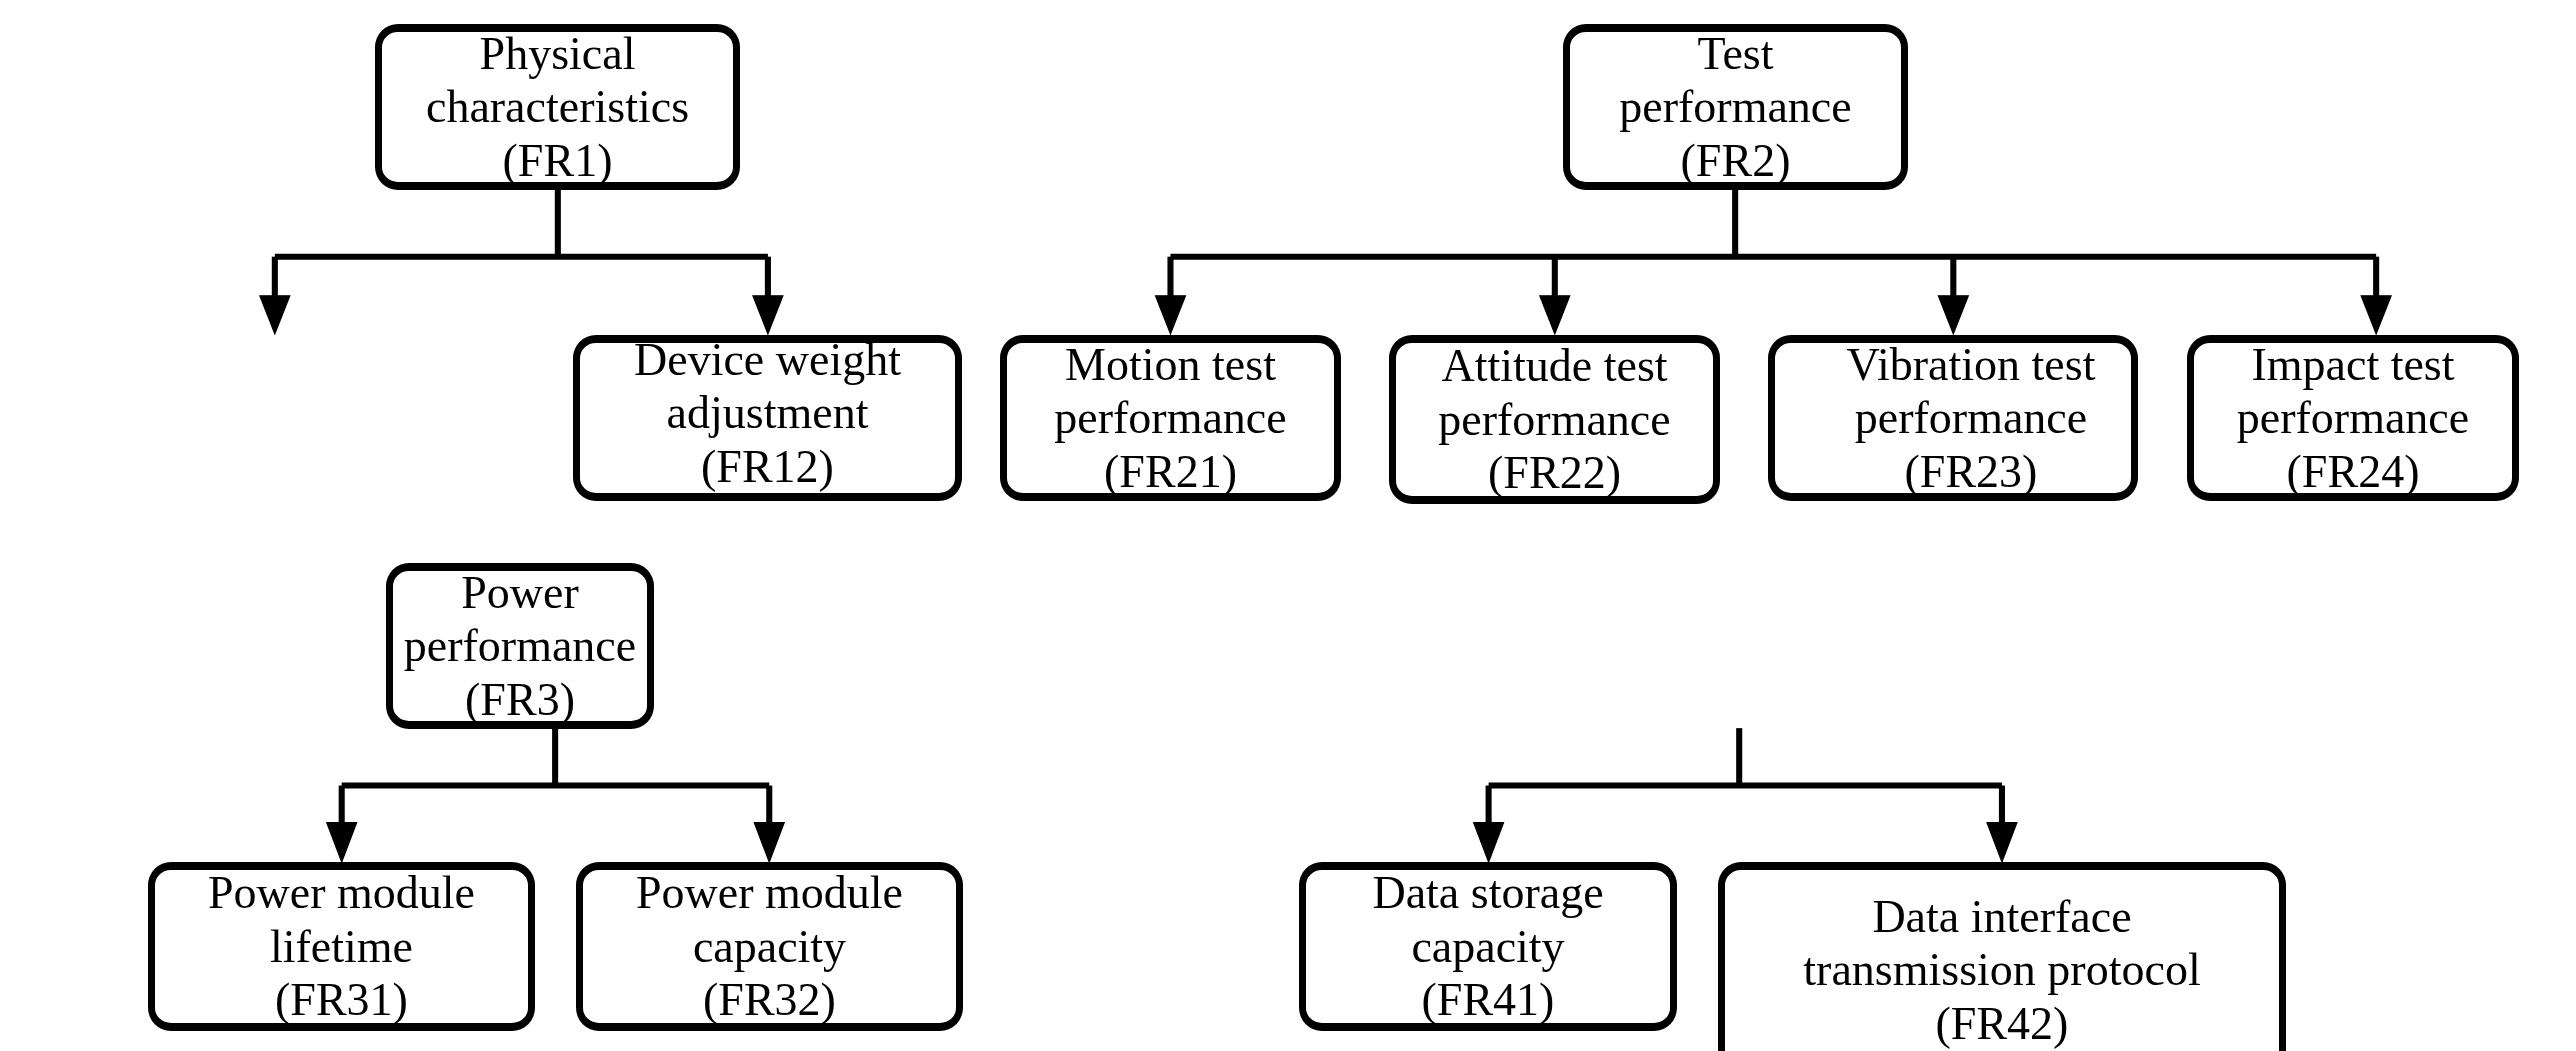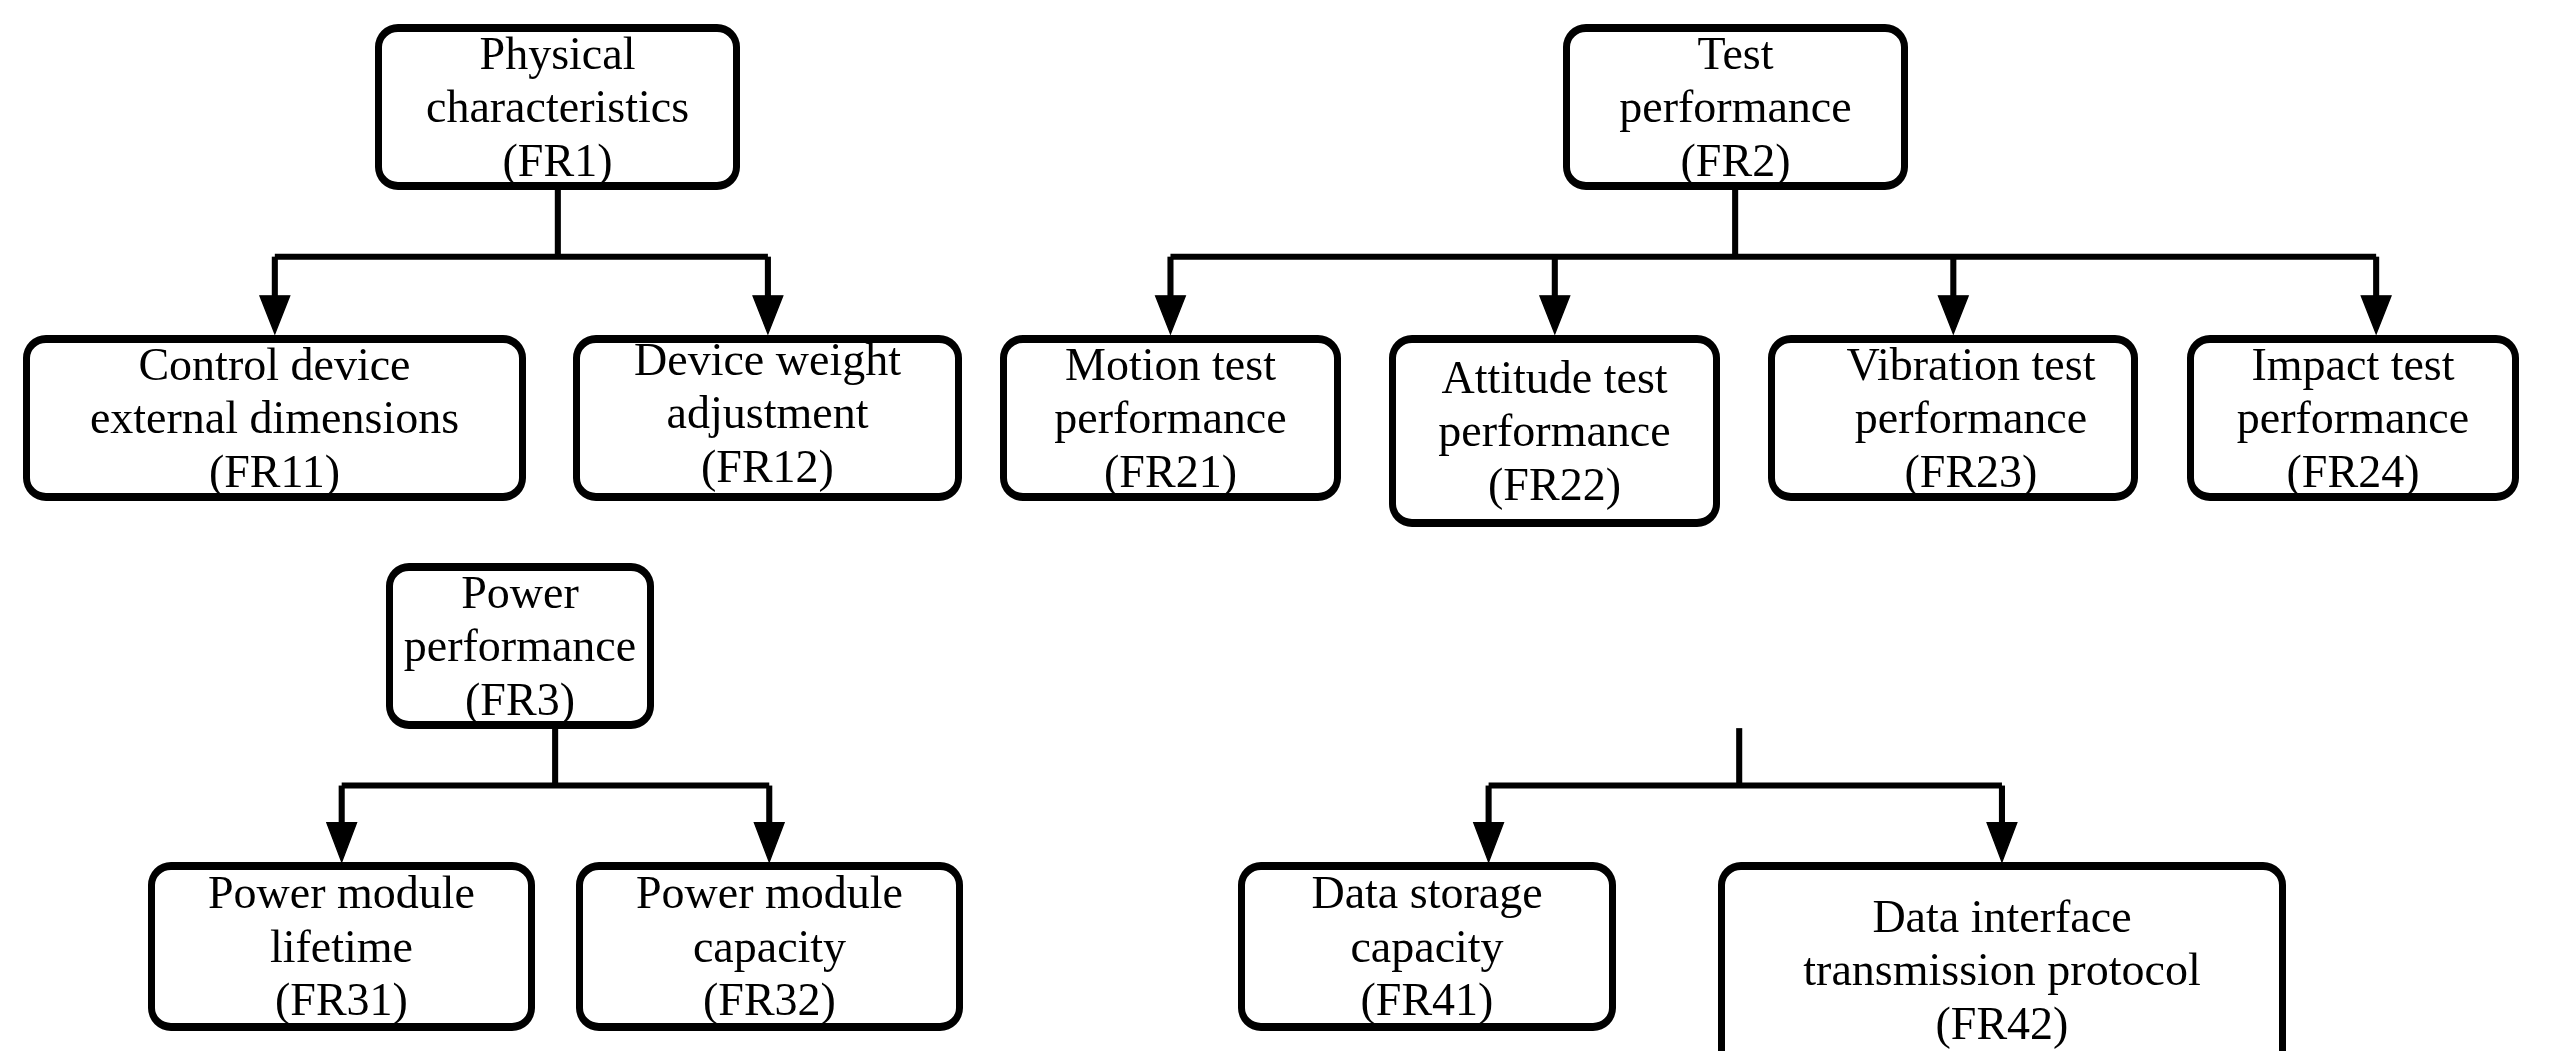--- a/index.html
+++ b/index.html
@@ -104,36 +104,31 @@
     <div class="node-label">Physical
 characteristics
 (FR1)</div>
   </div>
   <div class="node" style="left:1563px;top:24px;width:345px;height:166px;">
     <div class="node-label">Test
 performance
 (FR2)</div>
   </div>
 
-  <div class="node" style="left:23px;top:335px;width:503px;height:166px;">
-    <div class="node-label">Control device
-external dimensions
-(FR11)</div>
-  </div>
   <div class="node" style="left:573px;top:335px;width:389px;height:166px;align-items:flex-end;">
     <div class="node-label">Device weight
 adjustment
 (FR12)</div>
   </div>
   <div class="node" style="left:1000px;top:335px;width:341px;height:166px;">
     <div class="node-label">Motion test
 performance
 (FR21)</div>
   </div>
-  <div class="node" style="left:1389px;top:335px;width:331px;height:192px;">
+  <div class="node" style="left:1389px;top:335px;width:331px;height:169px;">
     <div class="node-label">Attitude test
 performance
 (FR22)</div>
   </div>
   <div class="node" style="left:1768px;top:335px;width:370px;height:166px;padding-left:36px;">
     <div class="node-label">Vibration test
 performance
 (FR23)</div>
   </div>
   <div class="node" style="left:2187px;top:335px;width:332px;height:166px;">
@@ -151,21 +146,21 @@
   <div class="node" style="left:148px;top:862px;width:387px;height:169px;">
     <div class="node-label">Power module
 lifetime
 (FR31)</div>
   </div>
   <div class="node" style="left:576px;top:862px;width:387px;height:169px;">
     <div class="node-label">Power module
 capacity
 (FR32)</div>
   </div>
-  <div class="node" style="left:1238px;top:862px;width:378px;height:169px;">
+  <div class="node" style="left:1299px;top:862px;width:378px;height:169px;">
     <div class="node-label">Data storage
 capacity
 (FR41)</div>
   </div>
   <div class="node" style="left:1718px;top:862px;width:568px;height:216px;">
     <div class="node-label">Data interface
 transmission protocol
 (FR42)</div>
   </div>
 

